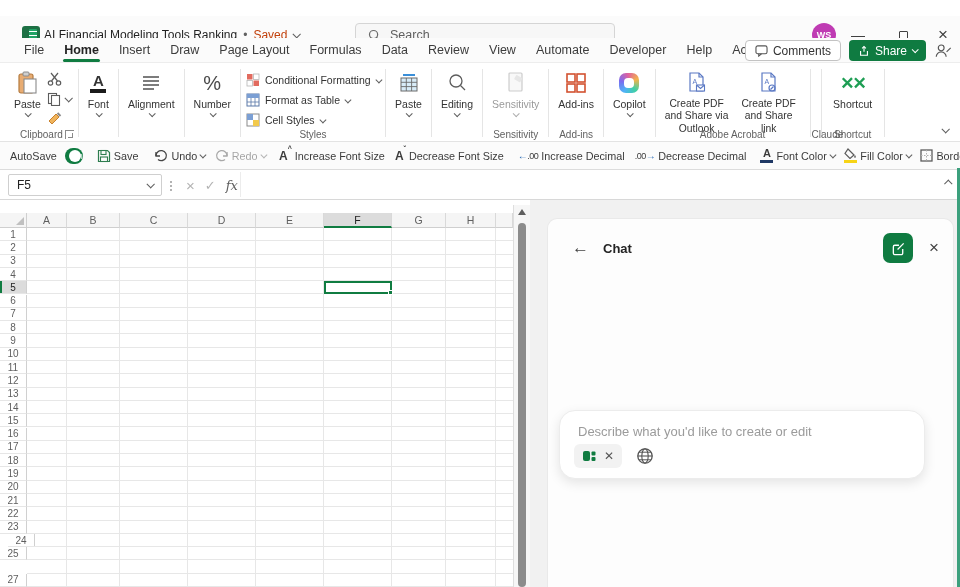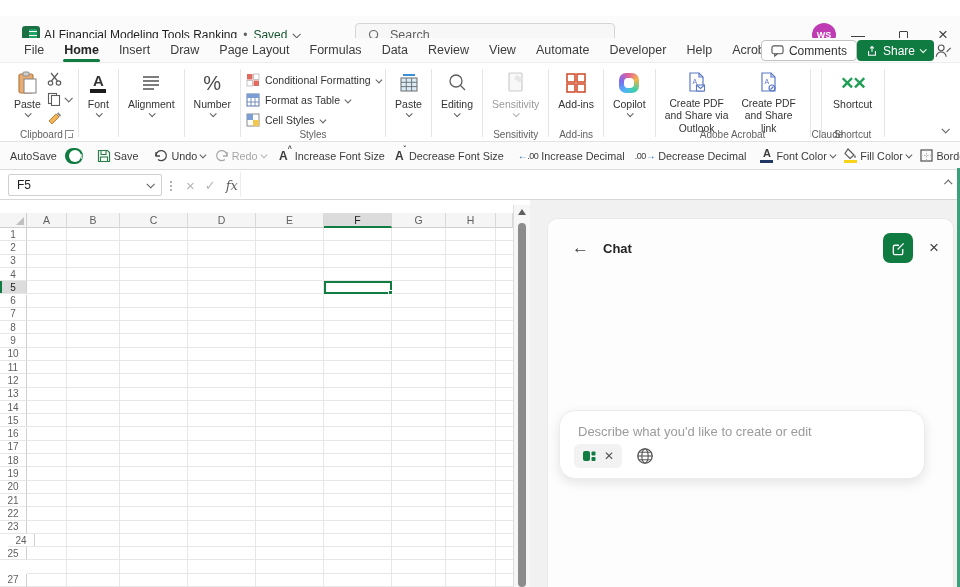--- a/index.html
+++ b/index.html
@@ -12,34 +12,34 @@
   
   .titlebar { position:absolute; left:0; top:16px; width:960px; height:38px; background:#fbfbfb; display:flex; align-items:center; }
   .excel-logo { position:absolute; left:22px; top:10px; width:18px; height:18px; background:#1d7044; border-radius:3px; }
   .excel-logo::before { content:""; position:absolute; left:7px; top:3px; right:3px; bottom:3px; background:
      linear-gradient(#fff,#fff) 0 2px/8px 1px no-repeat,
      linear-gradient(#fff,#fff) 0 6px/8px 1px no-repeat,
      linear-gradient(#fff,#fff) 0 10px/8px 1px no-repeat,
      #21a366; border-radius:1px; }
   .doc-title { position:absolute; left:44px; top:12px; font-size:12px; color:#1f1f1f; display:flex; align-items:center; gap:6px; }
   .doc-title .dot { color:#616161; }
-  .doc-title .status { color:#14532d; }
+  .doc-title .status { color:#c2410c; }
   .chev { display:inline-block; width:6px; height:6px; border-right:1.4px solid #5f5f5f; border-bottom:1.4px solid #5f5f5f; transform:rotate(45deg) translateY(-1px); }
   .chev.up { transform:rotate(225deg) translateY(-1px); }
   .searchbox { position:absolute; left:355px; top:7px; width:260px; height:24px; background:#f7f7f7; border:1px solid #d5d5d5; border-radius:4px; display:flex; align-items:center; padding-left:12px; gap:9px; }
   .searchbox .ph { font-size:12.5px; color:#5f5f5f; }
   .avatar { position:absolute; left:812px; top:7px; width:24px; height:24px; border-radius:50%; background:#BF3BB3; color:#fff; font-size:9px; font-weight:bold; display:flex; align-items:center; justify-content:center; }
   .winbtn { position:absolute; top:6px; width:26px; height:26px; display:flex; align-items:center; justify-content:center; color:#404040; font-size:14px; }
   .winbtn .maxbox { width:9px; height:9px; border:1.2px solid #404040; border-radius:1px; }
   
   .menubar { position:absolute; left:0; top:38px; width:960px; height:24px; background:#fbfbfb; display:flex; align-items:center; padding-left:14px; }
   .menu-item { position:relative; font-size:12.5px; color:#3c3c3c; padding:4px 10px; cursor:default; }
   .menu-item.active { color:#242424; font-weight:bold; }
   .menu-item.active::after { content:""; position:absolute; left:9px; right:9px; bottom:-1px; height:3px; border-radius:2px; background:#107C41; }
-  .menu-right { position:absolute; right:8px; top:2px; display:flex; align-items:center; gap:0; }
+  .menu-right { position:absolute; right:8px; top:2px; display:flex; align-items:center; gap:8px; }
   .comments-btn { display:flex; align-items:center; gap:5px; border:1px solid #c3c3c3; background:#fff; border-radius:4px; height:21px; padding:0 9px; font-size:12px; color:#333; }
   .share-btn { display:flex; align-items:center; gap:5px; background:#0F7B41; border-radius:4px; height:21px; padding:0 9px; font-size:12px; color:#fff; }
   .share-btn .chev { border-color:#fff; width:5px; height:5px; }
   
   .ribbon { position:absolute; left:0; top:62px; width:960px; height:80px; background:#fff; border-top:1px solid #ededed; border-bottom:1px solid #e3e3e3; display:flex; align-items:stretch; padding:2px 4px 0 6px; overflow:hidden; }
   .rgroup { position:relative; display:flex; align-items:flex-start; justify-content:center; padding:2px 4px 14px; }
   .rgroup-label { position:absolute; bottom:1px; left:0; right:0; text-align:center; font-size:10px; color:#616161; white-space:nowrap; }
   .rdiv { width:1px; background:#e5e5e5; margin:4px 1px; }
   .bigbtn { display:flex; flex-direction:column; align-items:center; gap:2px; padding:3px 4px 0; font-size:10.5px; color:#333; white-space:nowrap; }
   .bigbtn .bicon { height:26px; display:flex; align-items:center; justify-content:center; }

